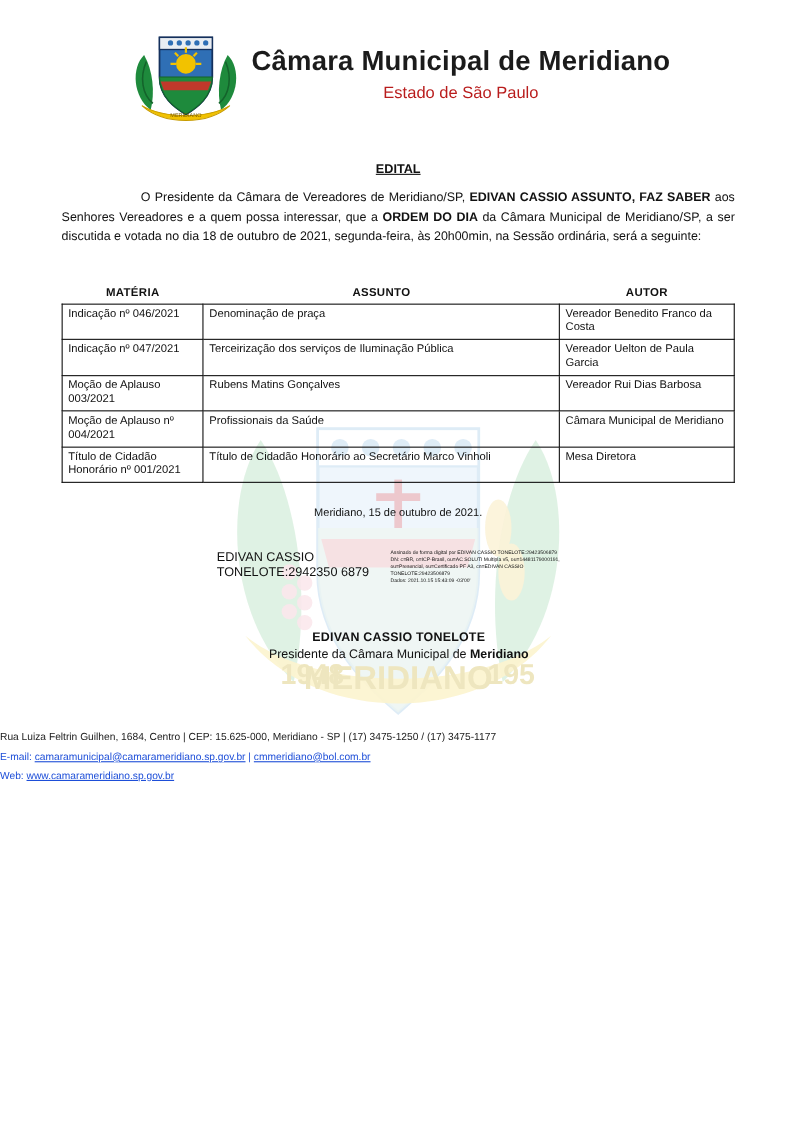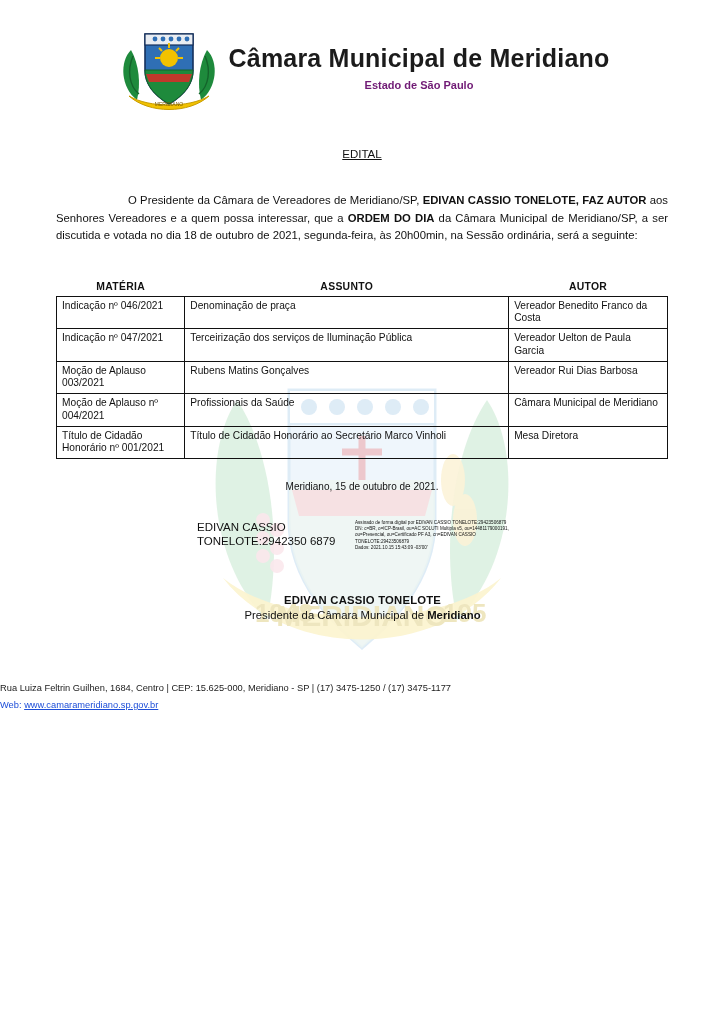--- a/index.html
+++ b/index.html
@@ -35,38 +35,37 @@
   }
   .header-text { text-align: center; }
   .title-main {
     font-size: 25px;
     font-weight: bold;
     letter-spacing: .2px;
     color: #1b1b1b;
     line-height: 1.1;
   }
   .title-sub {
-    font-size: 11px;
-    color: #701a75;
+    font-size: 15px;
+    color: #b91c1c;
     margin-top: 6px;
-    font-weight: bold;
   }
 
   
   .content {
     padding: 28px 56px 0 56px;
     position: relative;
     z-index: 3;
   }
   .edital {
     text-align: center;
     font-size: 11.5px;
-    font-weight: normal;
+    font-weight: bold;
     text-decoration: underline;
-    margin-bottom: 32px;
+    margin-bottom: 12px;
   }
   .para {
     font-size: 11.3px;
     line-height: 1.55;
     text-align: justify;
     text-indent: 72px;
     color: #111;
   }
   .para b { font-weight: bold; }
 
@@ -259,21 +258,21 @@
       <text x="165" y="296" font-size="30" font-weight="bold" text-anchor="middle" fill="#cdb43f" font-family="Liberation Sans, sans-serif">MERIDIANO</text>
       <text x="58" y="292" font-size="26" font-weight="bold" fill="#cdb43f" font-family="Liberation Sans, sans-serif">1948</text>
       <text x="246" y="292" font-size="26" font-weight="bold" fill="#cdb43f" font-family="Liberation Sans, sans-serif">195</text>
     </svg>
   </div>
 
   <div class="content">
 
     <div class="edital">EDITAL</div>
 
-    <div class="para"><span>O Presidente da Câmara de Vereadores de Meridiano/SP, </span><b>EDIVAN CASSIO TONELOTE, FAZ AUTOR</b><span> aos Senhores Vereadores e a quem possa interessar, que a </span><b>ORDEM DO DIA</b><span> da Câmara Municipal de Meridiano/SP, a ser discutida e votada no dia 18 de outubro de 2021, segunda-feira, às 20h00min, na Sessão ordinária, será a seguinte:</span></div>
+    <div class="para"><span>O Presidente da Câmara de Vereadores de Meridiano/SP, </span><b>EDIVAN CASSIO ASSUNTO, FAZ SABER</b><span> aos Senhores Vereadores e a quem possa interessar, que a </span><b>ORDEM DO DIA</b><span> da Câmara Municipal de Meridiano/SP, a ser discutida e votada no dia 18 de outubro de 2021, segunda-feira, às 20h00min, na Sessão ordinária, será a seguinte:</span></div>
 
     <table class="matter">
       <thead>
         <tr>
           <th class="col-a">MATÉRIA</th>
           <th class="col-b">ASSUNTO</th>
           <th class="col-c">AUTOR</th>
         </tr>
       </thead>
       <tbody>
@@ -316,16 +315,17 @@
       </div>
       <div class="sig-names">
         <div class="n1">EDIVAN CASSIO TONELOTE</div>
         <div class="n2"><span>Presidente da Câmara Municipal de </span><b>Meridiano</b></div>
       </div>
     </div>
   </div>
 
   <div class="footer">
     <div class="l1">Rua Luiza Feltrin Guilhen, 1684, Centro  |  CEP: 15.625-000, Meridiano - SP  |  (17) 3475-1250 / (17) 3475-1177</div>
+    <div class="l2"><span>E-mail: </span><a href="#">camaramunicipal@camarameridiano.sp.gov.br</a><span> | </span><a href="#">cmmeridiano@bol.com.br</a></div>
     <div class="l3"><span>Web: </span><a href="#">www.camarameridiano.sp.gov.br</a></div>
   </div>
 
 </div>
 
 </body></html>

